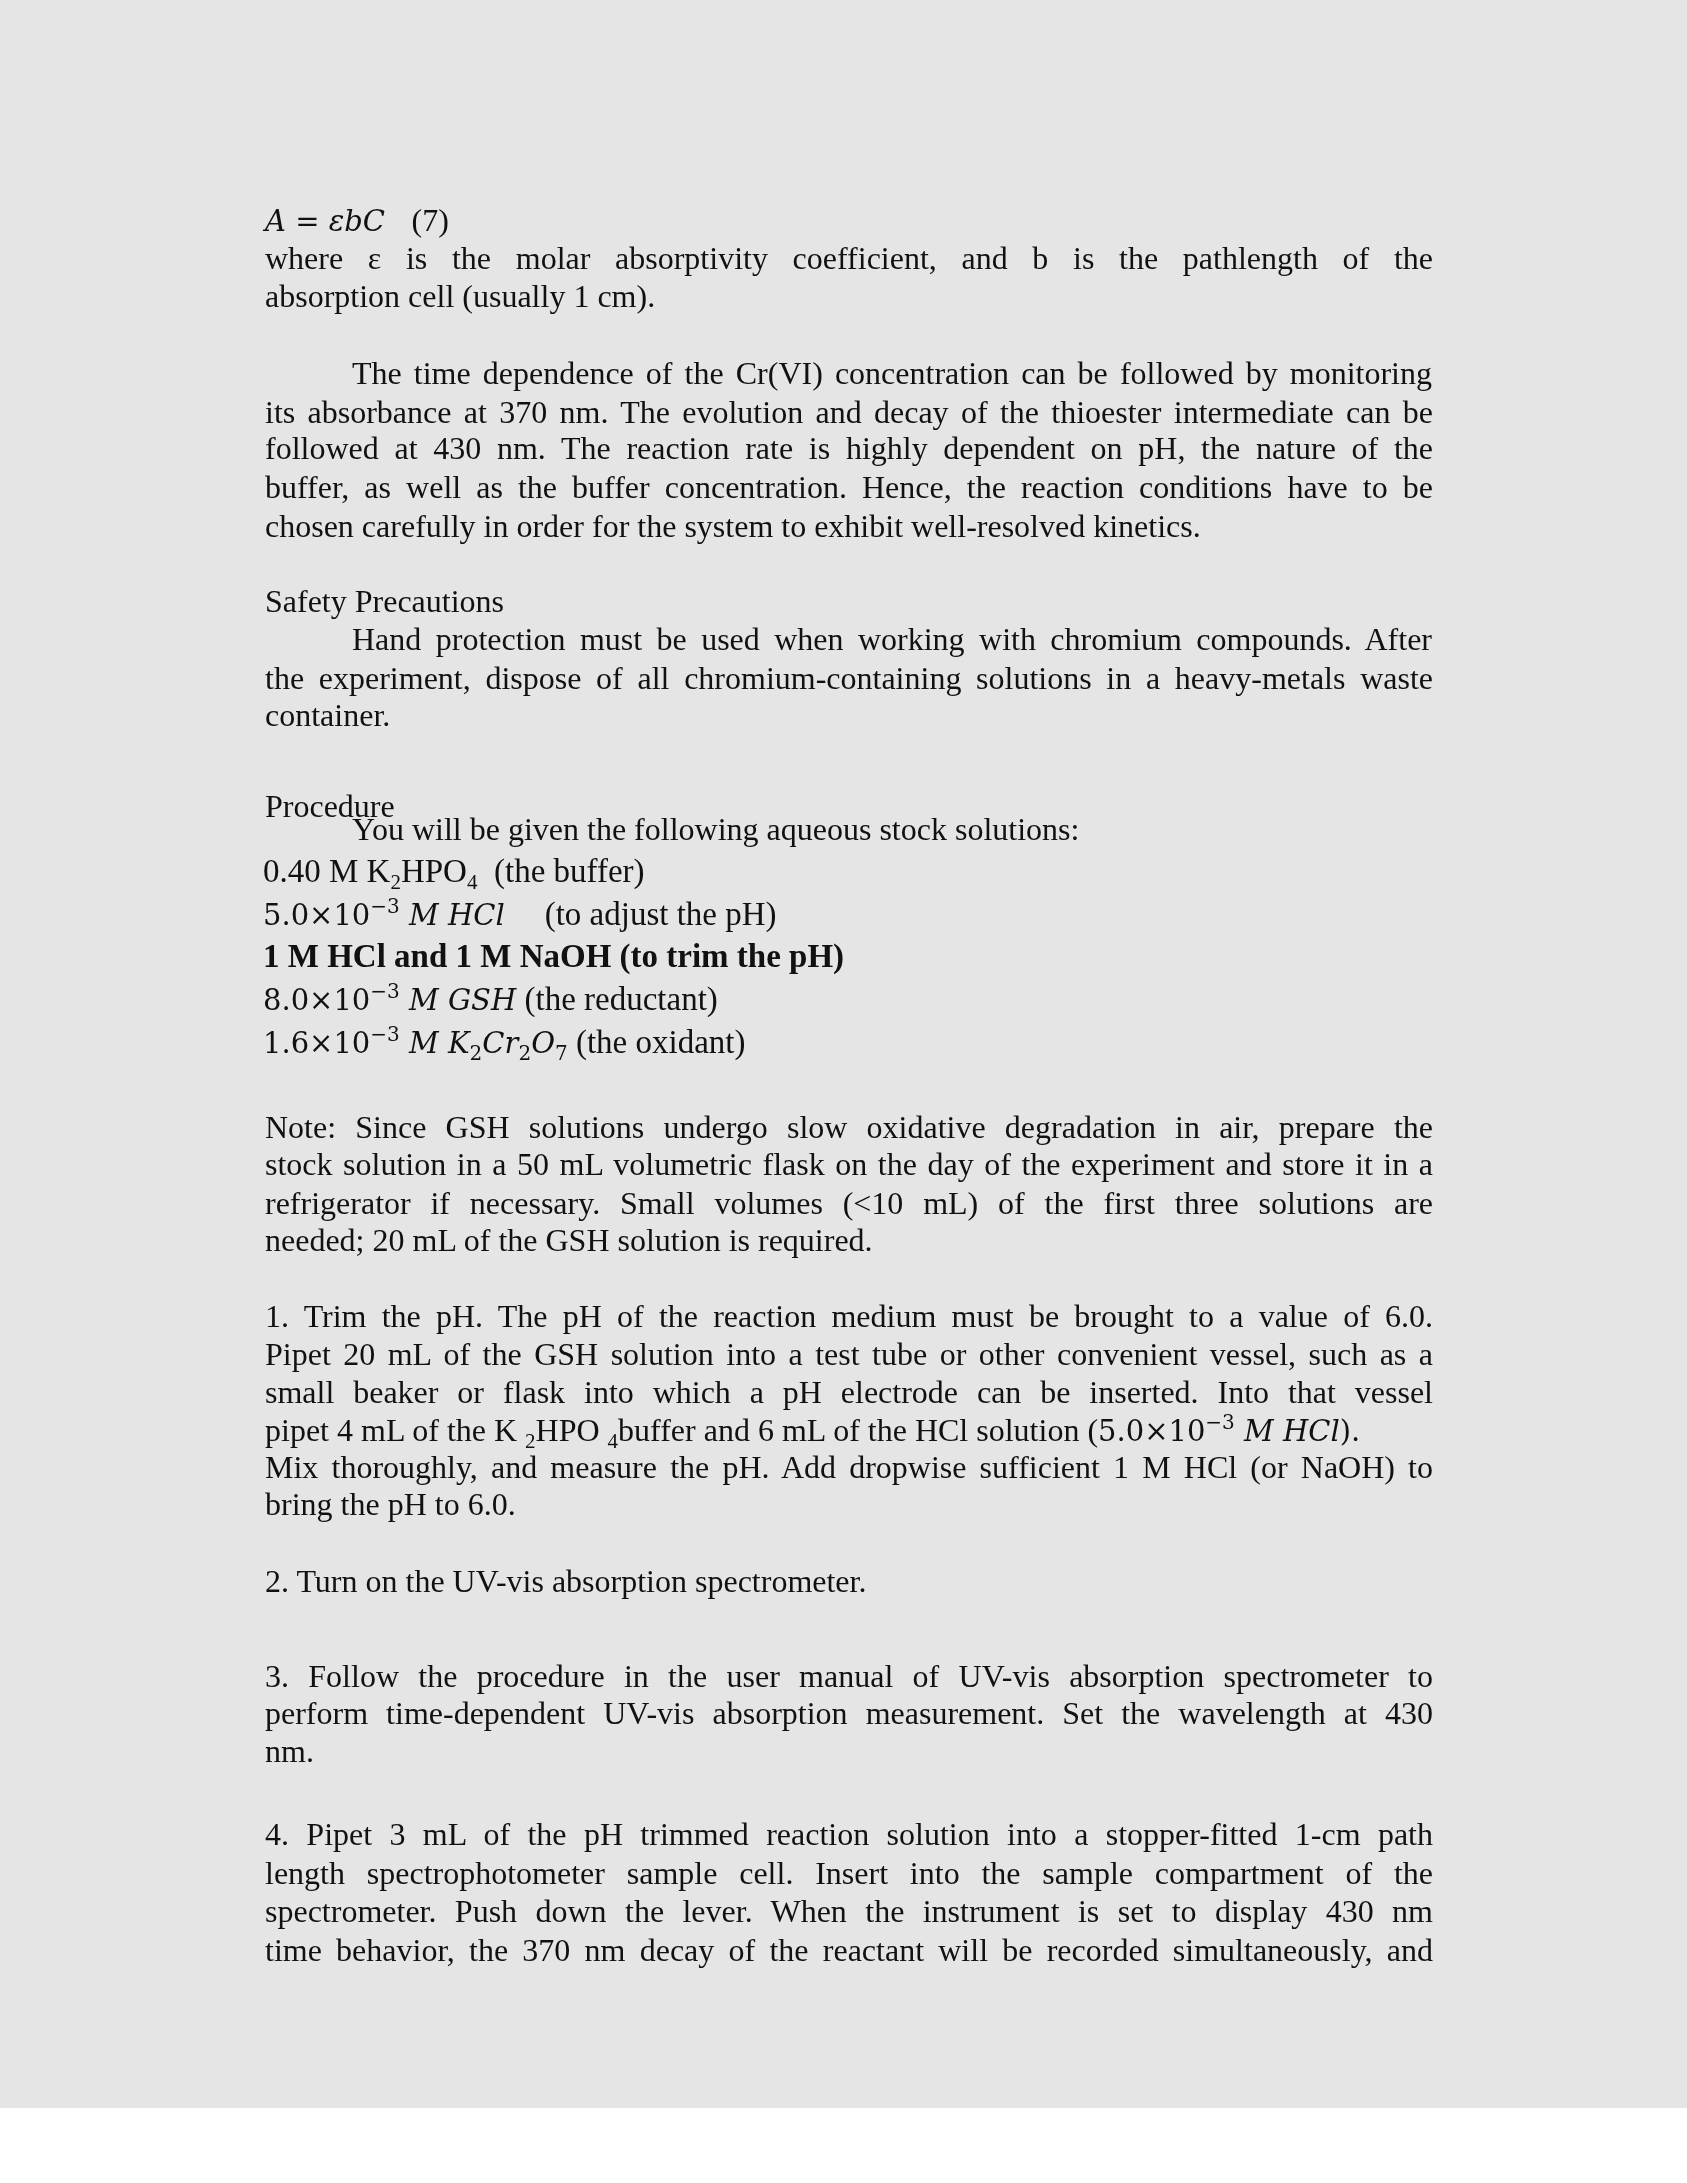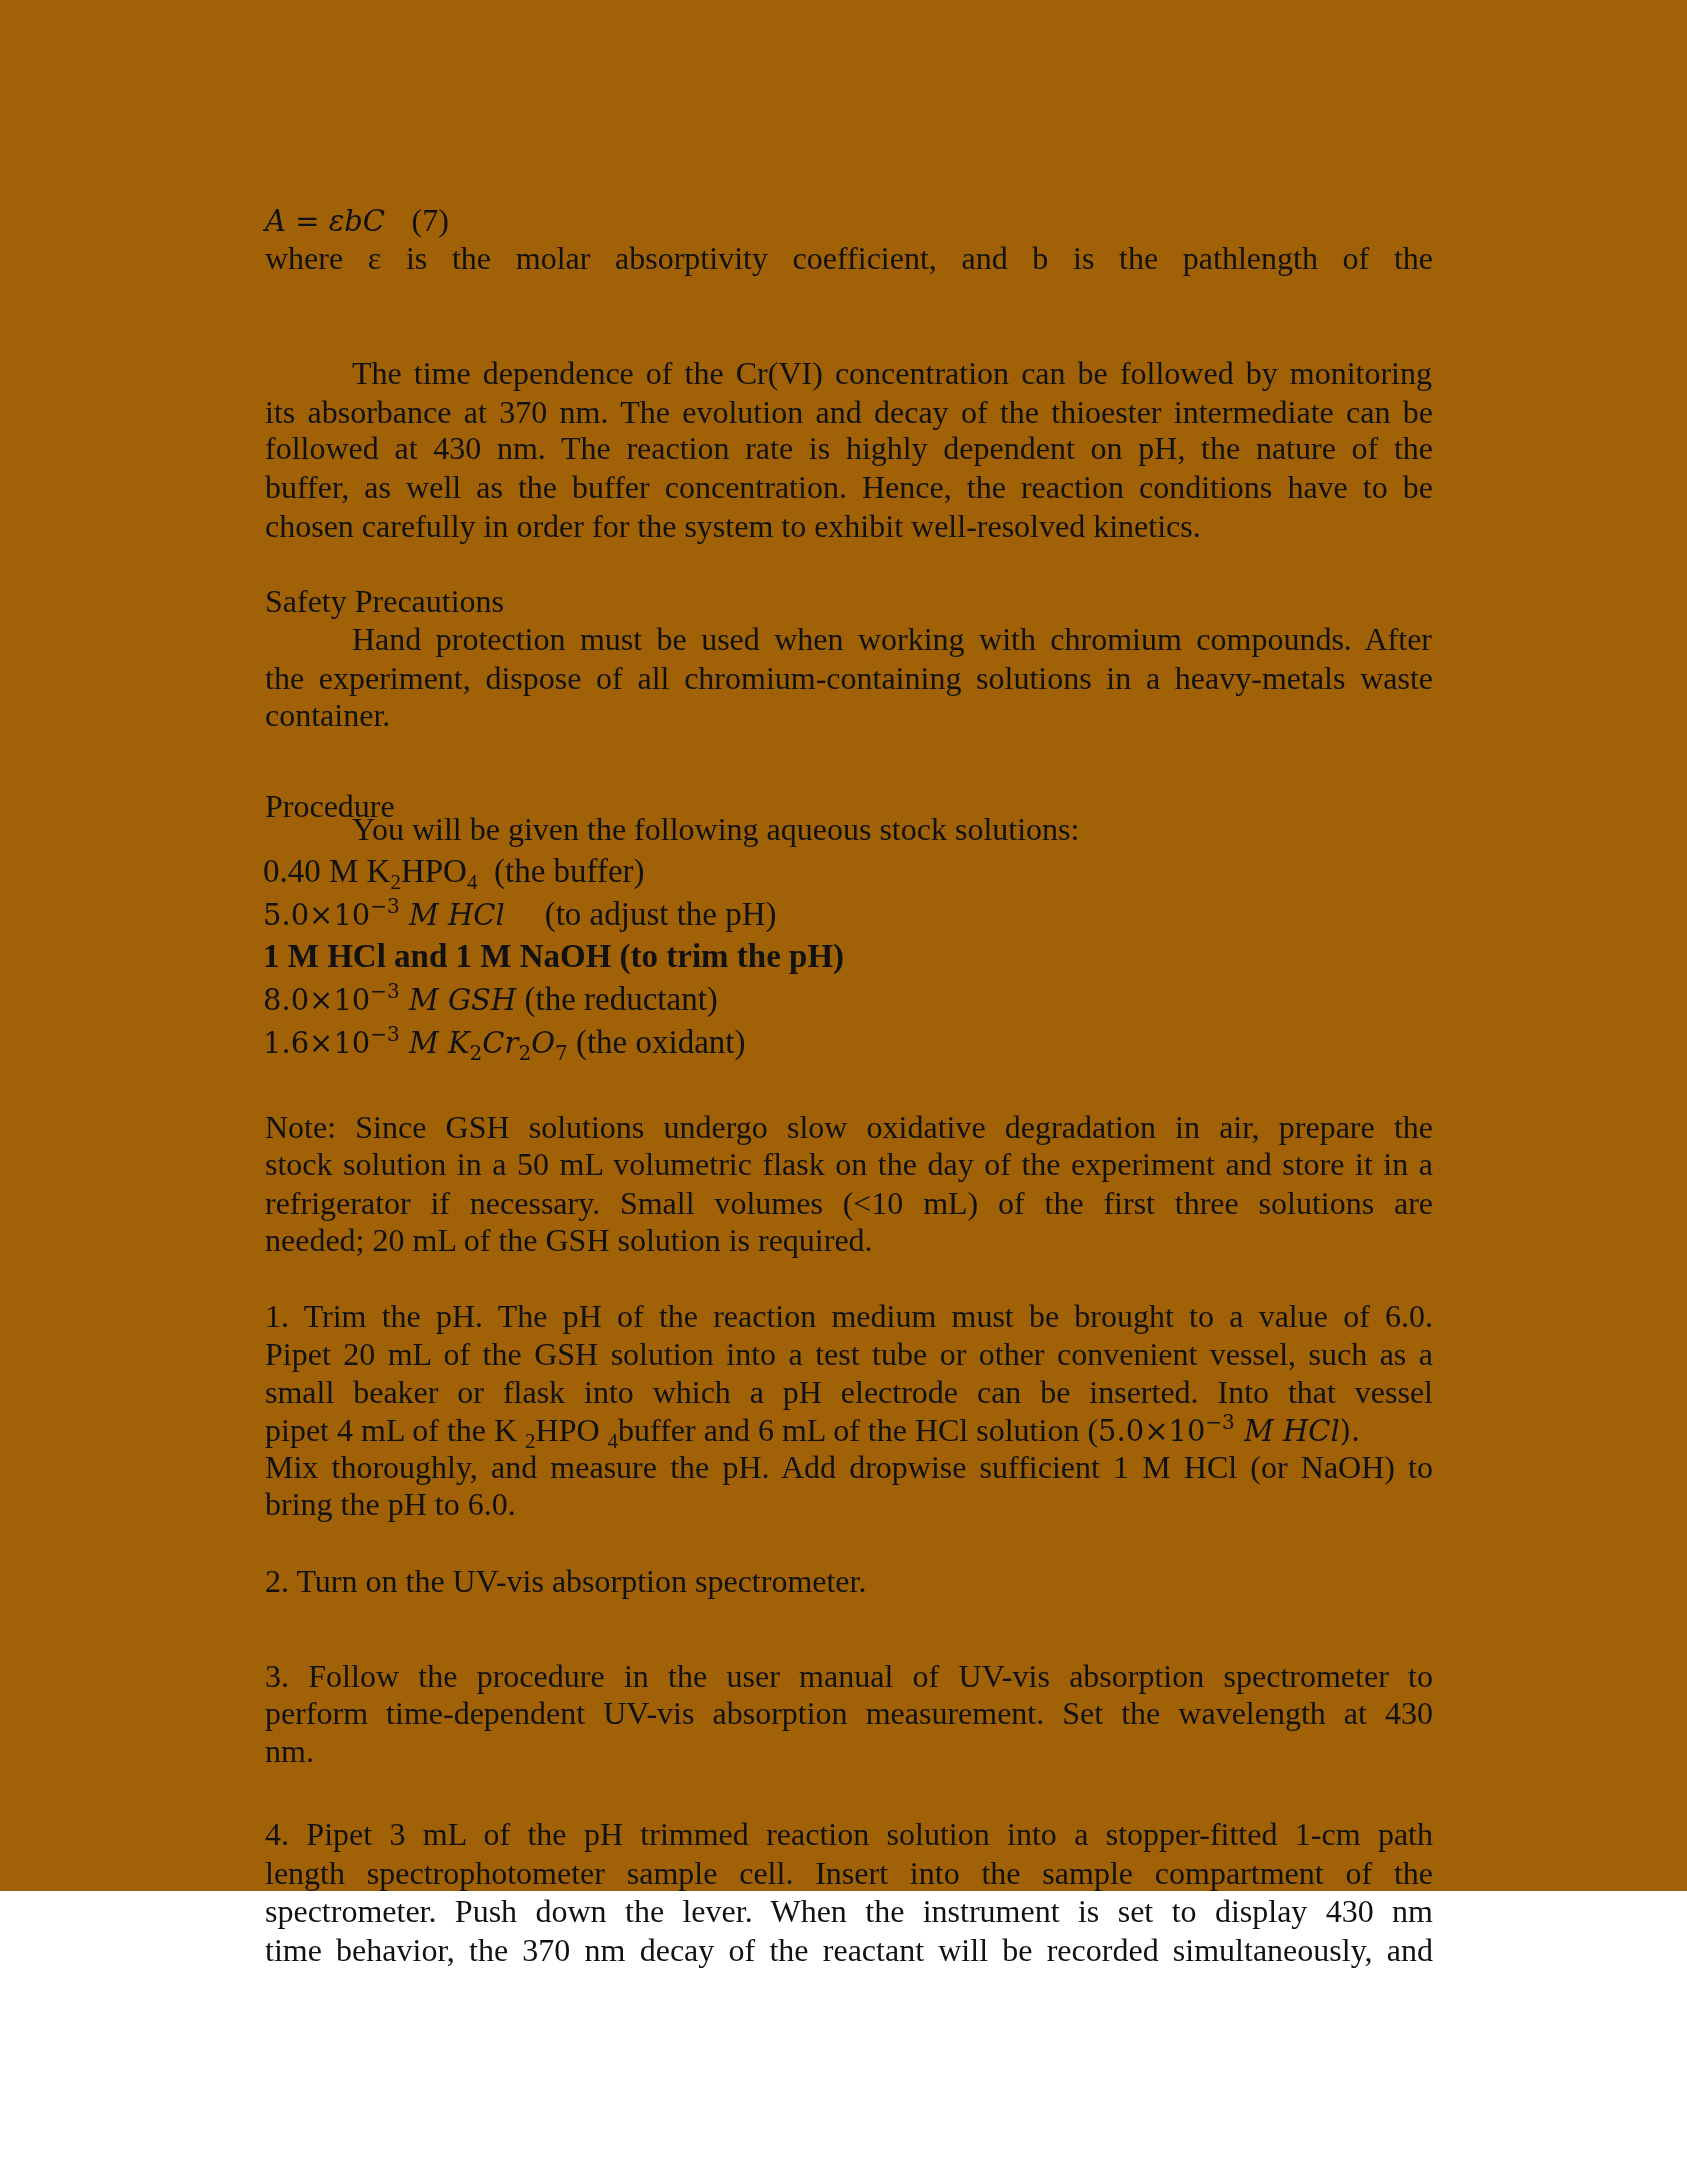--- a/index.html
+++ b/index.html
@@ -1,18 +1,18 @@
 <!DOCTYPE html>
 <html style="font-size:10.6px"><head>
 <meta charset="utf-8">
 <style>
   html, body { margin: 0; padding: 0; background: #ffffff; }
   body { width: 1687px; height: 2183px; position: relative; overflow: hidden;
          font-family: "Liberation Serif", "DejaVu Serif", serif; color: #111111; }
-  .page { position: absolute; left: 0; top: 0; width: 1687px; height: 1891px; background: #a16207; }
+  .page { position: absolute; left: 0; top: 0; width: 1687px; height: 2108px; background: #e5e5e5; }
   .ln { position: absolute; left: 265px; width: 1168px; height: 38px; line-height: 38px;
         font-size: 32px; white-space: nowrap; }
   .j { text-align: justify; text-align-last: justify; white-space: normal; }
   .ind { left: 352px; width: 1080px; }
   .list { font-size: 33px; left: 263px; }
   .math { font-family: "DejaVu Serif", "Liberation Serif", serif; font-style: italic; font-size: 29px; }
   .mathr { font-family: "DejaVu Serif", "Liberation Serif", serif; font-size: 29px; }
   .sup { font-size: 20px; vertical-align: 12px; line-height: 0; font-family: "DejaVu Serif", serif; }
   .sub { font-size: 21px; vertical-align: -6.6px; line-height: 0; }
   .msub { font-size: 20px; vertical-align: -6.6px; line-height: 0; font-family: "DejaVu Serif", serif; font-style: normal; }
@@ -21,20 +21,21 @@
 </head>
 <body>
 
 <div class="page">
 
   <div class="ln" style="top:201px;">
     <span class="math">A</span><span class="mathr" style="white-space:pre"> = </span><span class="math">εbC</span><span style="display:inline-block;width:26.5px"></span><span>(7)</span>
   </div>
 
   <div class="ln j" style="top:239px;">where ε is the molar absorptivity coefficient, and b is the pathlength of the</div>
+  <div class="ln" style="top:277px;">absorption cell (usually 1 cm).</div>
 
   <div class="ln j ind" style="top:354px;">The time dependence of the Cr(VI) concentration can be followed by monitoring</div>
   <div class="ln j" style="top:393px;">its absorbance at 370 nm. The evolution and decay of the thioester intermediate can be</div>
   <div class="ln j" style="top:429px;">followed at 430 nm. The reaction rate is highly dependent on pH, the nature of the</div>
   <div class="ln" style="top:507px;">chosen carefully in order for the system to exhibit well-resolved kinetics.</div>
   <div class="ln j" style="top:468px;">buffer, as well as the buffer concentration. Hence, the reaction conditions have to be</div>
 
   <div class="ln h" style="top:582px;">Safety Precautions</div>
   <div class="ln j" style="top:659px;">the experiment, dispose of all chromium-containing solutions in a heavy-metals waste</div>
   <div class="ln j ind" style="top:620px;">Hand protection must be used when working with chromium compounds. After</div>

